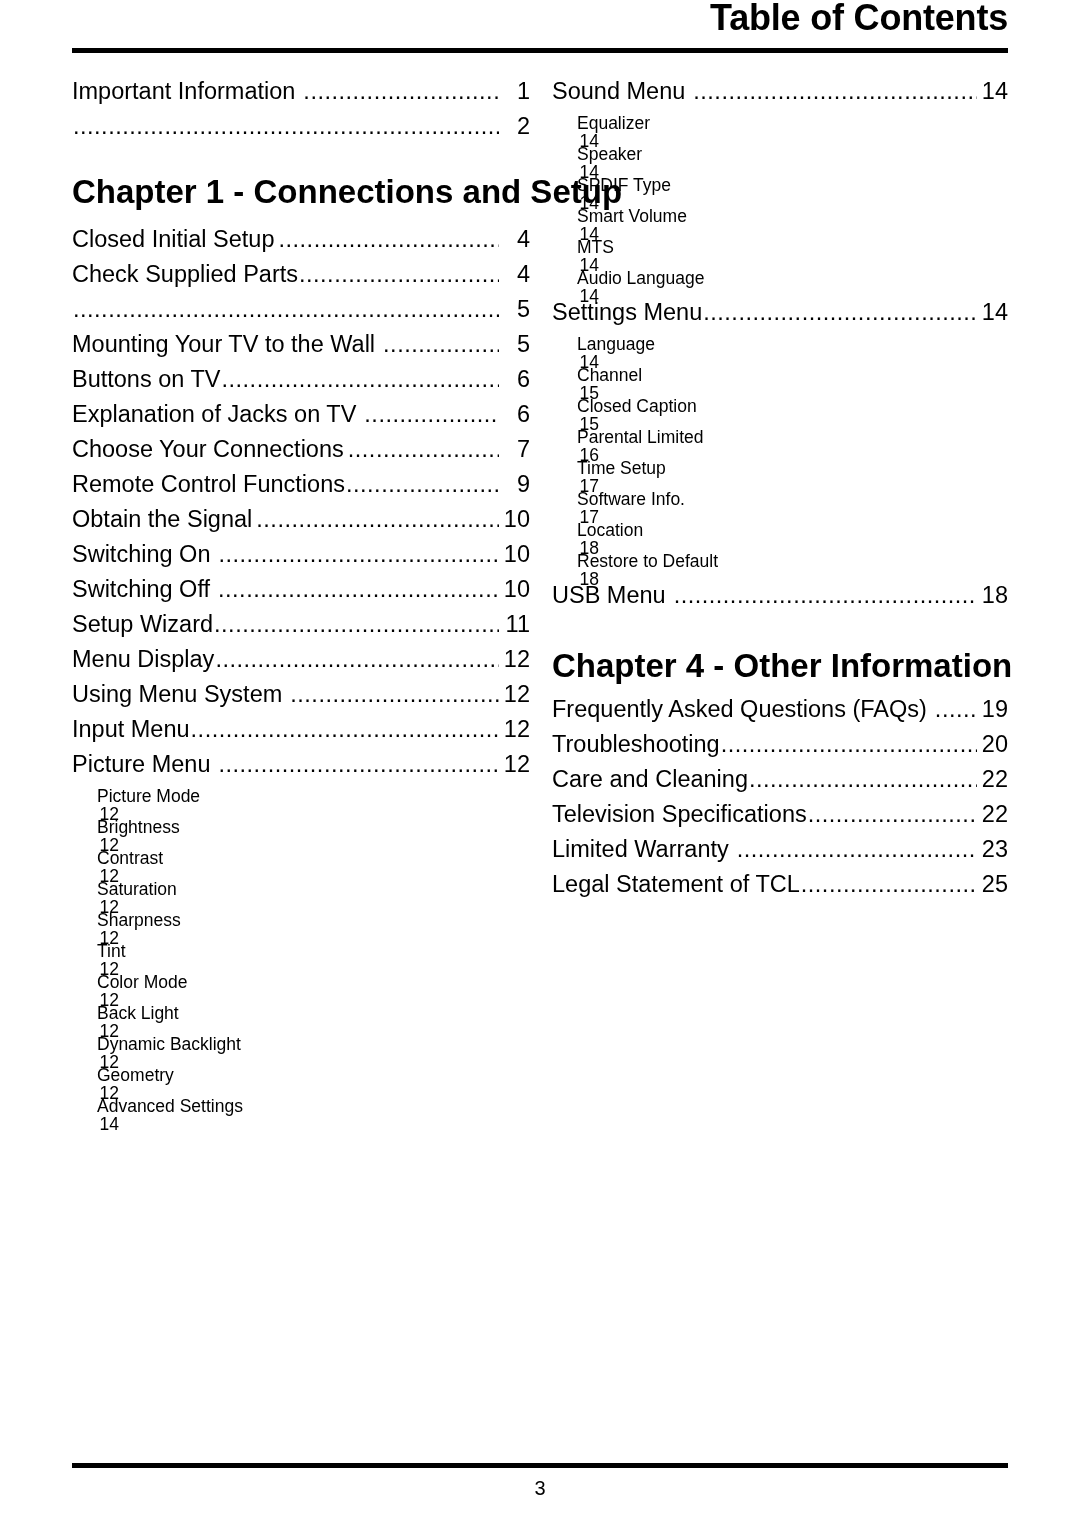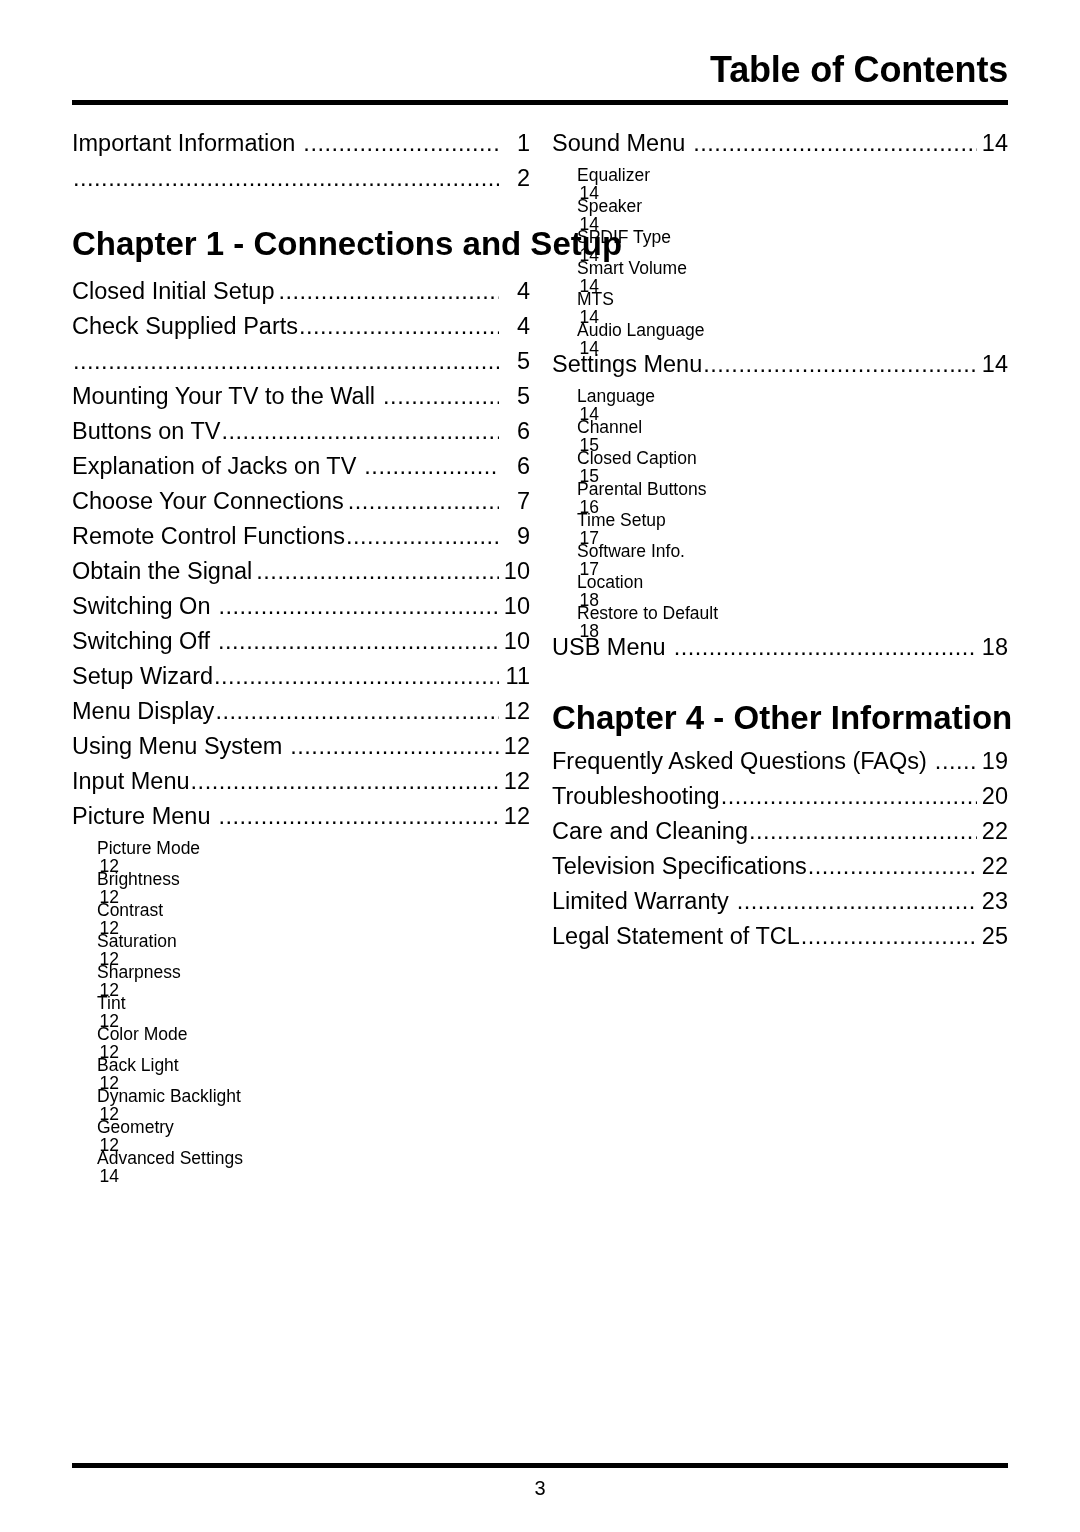--- a/index.html
+++ b/index.html
@@ -20,21 +20,20 @@
     position: absolute;
     left: 0; top: 0;
     width: 1080px;
     height: 1532px;
     box-sizing: border-box;
     padding: 0 72px;
   }
 
   
   .header {
-    padding-top: 52px;
   }
   .page-title {
     text-align: right;
     font-size: 36px;
     font-weight: bold;
     letter-spacing: -0.2px;
     line-height: 1.0;
     white-space: nowrap;
   }
   .rule-top {
@@ -381,21 +380,21 @@
             <span class="label">Channel</span>
             <span class="dots">........................................................................................................................................................................................................</span>
             <span class="pageno">15</span>
           </div>
           <div class="entry lvl2 gap-md">
             <span class="label">Closed Caption</span>
             <span class="dots">........................................................................................................................................................................................................</span>
             <span class="pageno">15</span>
           </div>
           <div class="entry lvl2">
-            <span class="label">Parental Buttons</span>
+            <span class="label">Parental Limited</span>
             <span class="dots">........................................................................................................................................................................................................</span>
             <span class="pageno">16</span>
           </div>
           <div class="entry lvl2 gap-md">
             <span class="label">Time Setup</span>
             <span class="dots">........................................................................................................................................................................................................</span>
             <span class="pageno">17</span>
           </div>
           <div class="entry lvl2 gap-md">
             <span class="label">Software Info.</span>

